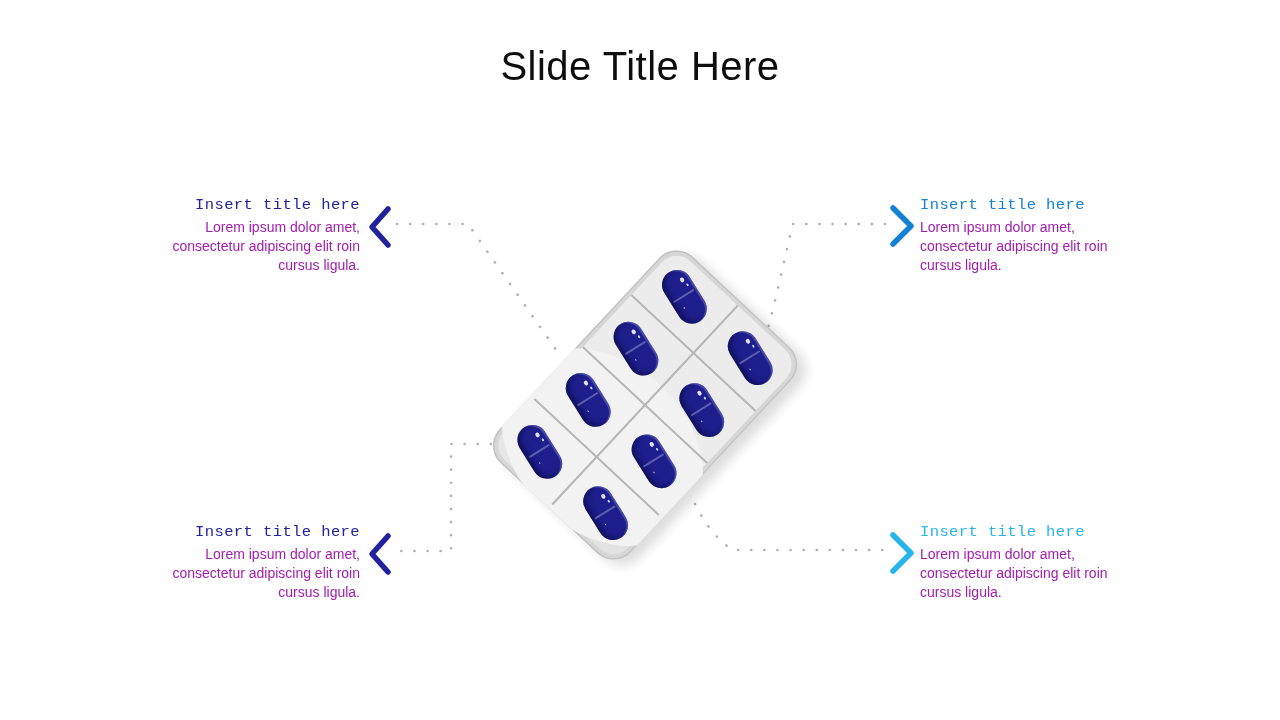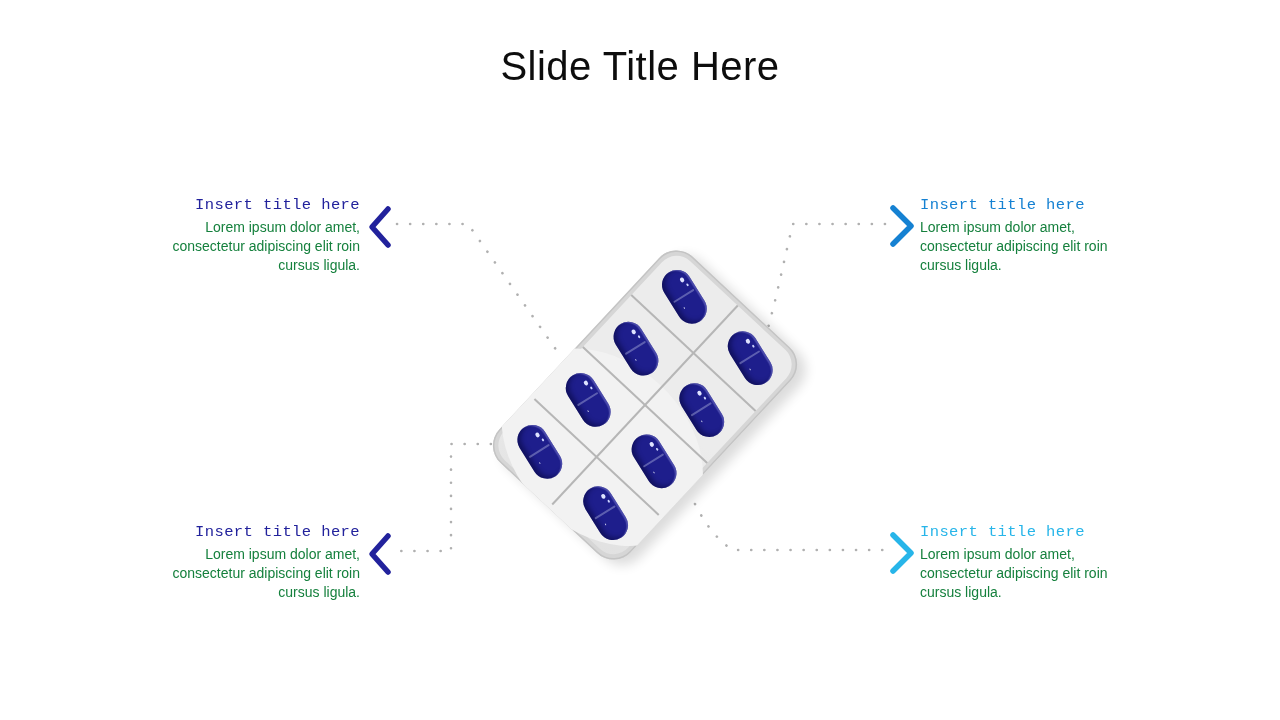--- a/index.html
+++ b/index.html
@@ -11,21 +11,21 @@
     position:absolute;top:44px;left:0;width:1280px;margin:0;
     text-align:center;font-size:40px;font-weight:400;color:#0d0d0d;
     letter-spacing:0.5px;font-family:"Liberation Sans",sans-serif;
   }
   .callout{position:absolute;width:228px;}
   .callout .callout-title{
     font-family:Liberation Mono, monospace;
     font-size:15.5px;letter-spacing:0.4px;margin:0 0 4px 0;font-weight:400;
   }
   .callout .body-line{
-    font-size:14px;line-height:19px;color:#15803d;white-space:nowrap;
+    font-size:14px;line-height:19px;color:#a21caf;white-space:nowrap;
   }
   .c-tl{left:132px;top:196px;text-align:right;}
   .c-bl{left:132px;top:523px;text-align:right;}
   .c-tr{left:920px;top:196px;text-align:left;}
   .c-br{left:920px;top:523px;text-align:left;}
   .c-tl .callout-title,.c-bl .callout-title{color:#22229c;}
   .c-tr .callout-title{color:#1581d2;}
   .c-br .callout-title{color:#27b5e9;}
 
   .overlay{position:absolute;left:0;top:0;width:1280px;height:720px;}

